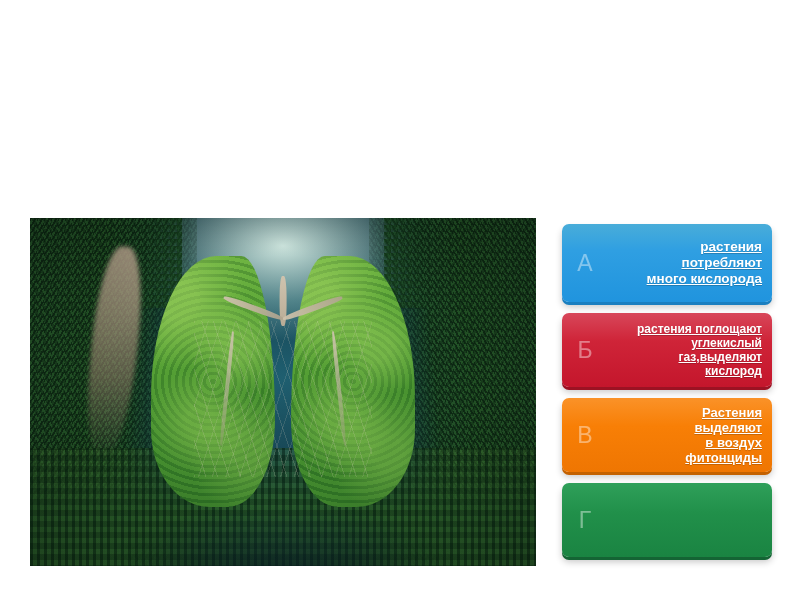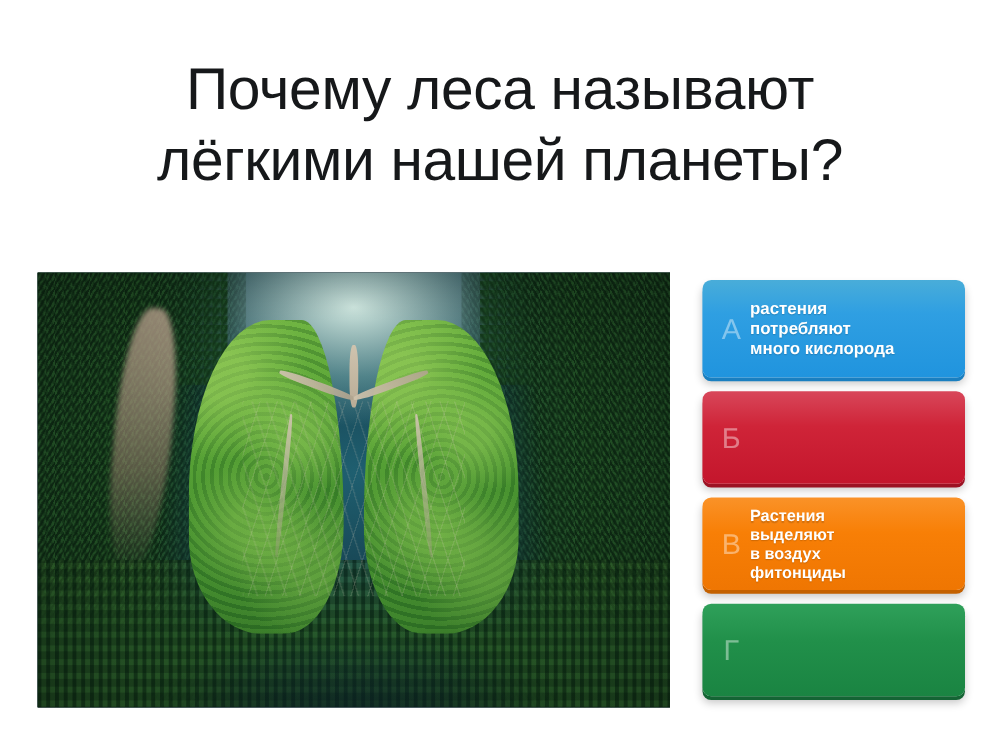--- a/index.html
+++ b/index.html
@@ -212,39 +212,38 @@
     flex: 0 0 30px;
     font-size: 23px;
     font-weight: 400;
     text-align: center;
     color: rgba(255,255,255,0.42);
     line-height: 1;
   }
 
   .answer-text {
     flex: 1 1 auto;
-    text-align: left;
+    text-align: right;
     font-weight: bold;
     line-height: 1.17;
     white-space: pre-line;
     text-shadow: 0 1px 1px rgba(0,0,0,0.18);
     padding-right: 4px;
+    text-decoration: underline;
   }
   .answer-a .answer-text { font-size: 13.5px; }
   .answer-b .answer-text { font-size: 12px; }
   .answer-c .answer-text { font-size: 13px; }
   .answer-d .answer-text { font-size: 17px; }
 </style>
 </head>
 <body>
 
 <div class="slide">
 
-  <h1 class="question-title">Почему леса называют
-лёгкими нашей планеты?</h1>
 
   <div class="media-panel">
     <div class="media-photo">
       <div class="forest-top-left"></div>
       <div class="forest-top-right"></div>
       <div class="forest-left"></div>
       <div class="forest-right"></div>
       <div class="riverbank"></div>
       <div class="forest-bottom"></div>
 
@@ -267,20 +266,24 @@
 
     <div class="answer answer-a">
       <span class="answer-letter">А</span>
       <span class="answer-text">растения
 потребляют
 много кислорода</span>
     </div>
 
     <div class="answer answer-b">
       <span class="answer-letter">Б</span>
+      <span class="answer-text">растения поглощают
+углекислый
+газ,выделяют
+кислород</span>
     </div>
 
     <div class="answer answer-c">
       <span class="answer-letter">В</span>
       <span class="answer-text">Растения
 выделяют
 в воздух
 фитонциды</span>
     </div>
 

